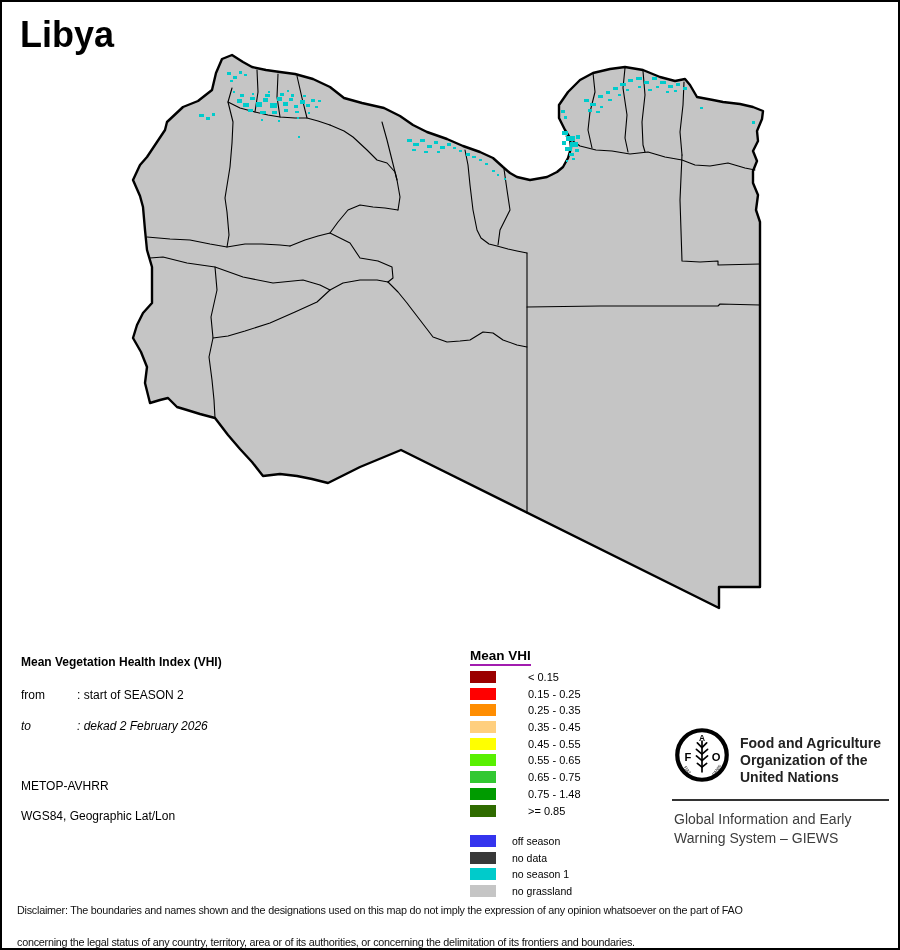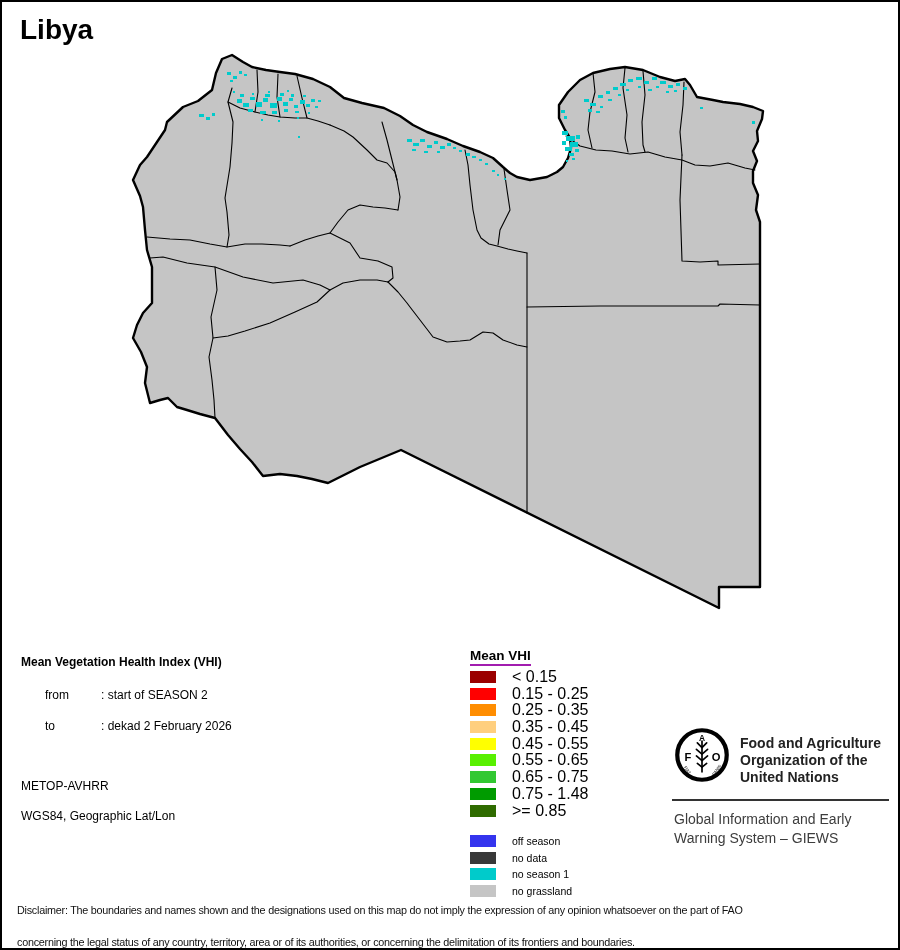--- a/index.html
+++ b/index.html
@@ -1,32 +1,32 @@
 <!DOCTYPE html>
 <html><head>
 <meta charset="utf-8">
 <style>
   html,body{margin:0;padding:0;background:#fff;}
   #canvas{position:relative;width:900px;height:950px;background:#ffffff;overflow:hidden;
           font-family:"Liberation Sans",sans-serif;color:#000;}
   .frame{position:absolute;inset:0;border:2px solid #000;pointer-events:none;}
   #map-svg{position:absolute;left:0;top:0;width:900px;height:950px;}
-  .page-title{position:absolute;left:20px;top:14px;font-size:28px;font-weight:bold;letter-spacing:0px;}
+  .page-title{position:absolute;left:20px;top:14px;font-size:36px;font-weight:bold;letter-spacing:0px;}
   
   .info{position:absolute;left:21px;font-size:12px;white-space:nowrap;}
   .info.b{font-weight:bold;}
-  .ilbl{display:inline-block;width:56px;margin-left:24px;}
+  .ilbl{display:inline-block;width:56px;}
   
   .leg-title{position:absolute;left:470px;top:648px;font-size:13.5px;font-weight:bold;
              border-bottom:2px solid #a21caf;padding-bottom:1px;}
   .leg-col{position:absolute;left:470px;top:671px;}
   .leg-col2{position:absolute;left:470px;top:835px;}
   .leg-row{display:flex;align-items:center;height:12px;margin-bottom:4.7px;}
   .sw{width:26px;height:12px;display:inline-block;margin-right:16px;border:0;}
-  .leg-lab{font-size:16px;white-space:nowrap;}
+  .leg-lab{font-size:11px;white-space:nowrap;margin-left:16px;}
   .leg-lab2{font-size:10.5px;white-space:nowrap;}
   
   .fao-logo{position:absolute;left:674px;top:727px;width:56px;height:56px;}
   .fao-org{position:absolute;left:740px;top:735px;font-size:14px;font-weight:bold;line-height:17px;color:#222;}
   .fao-rule{position:absolute;left:672px;top:799px;width:217px;height:0;border-top:2px solid #333;}
   .fao-giews{position:absolute;left:674px;top:810px;font-size:14px;line-height:19px;color:#3d3d3d;}
   
   .disc{position:absolute;left:17px;font-size:10.8px;letter-spacing:-0.25px;white-space:nowrap;color:#111;}
 </style>
 </head>
@@ -183,21 +183,21 @@
         <rect x="700" y="107" width="3" height="2"></rect>
     </g>
   </svg>
 
   <div class="page-title">Libya</div>
 
   <div class="info b" style="top:655px;">Mean Vegetation Health Index (VHI)</div>
   <div class="info" style="top:688px;">
     <span class="ilbl">from</span><span>: start of SEASON 2</span>
   </div>
-  <div class="info" style="top:719px;">
+  <div class="info" style="top:719px;font-style:italic;">
     <span class="ilbl">to</span><span>: dekad 2 February 2026</span>
   </div>
   <div class="info" style="top:779px;">METOP-AVHRR</div>
   <div class="info" style="top:809px;">WGS84, Geographic Lat/Lon</div>
 
   <div class="leg-title">Mean VHI</div>
   <div class="leg-col">
     <div class="leg-row">
         <span class="sw" style="background-color: rgb(155, 0, 0);"></span>
         <span class="leg-lab">&lt; 0.15</span>

